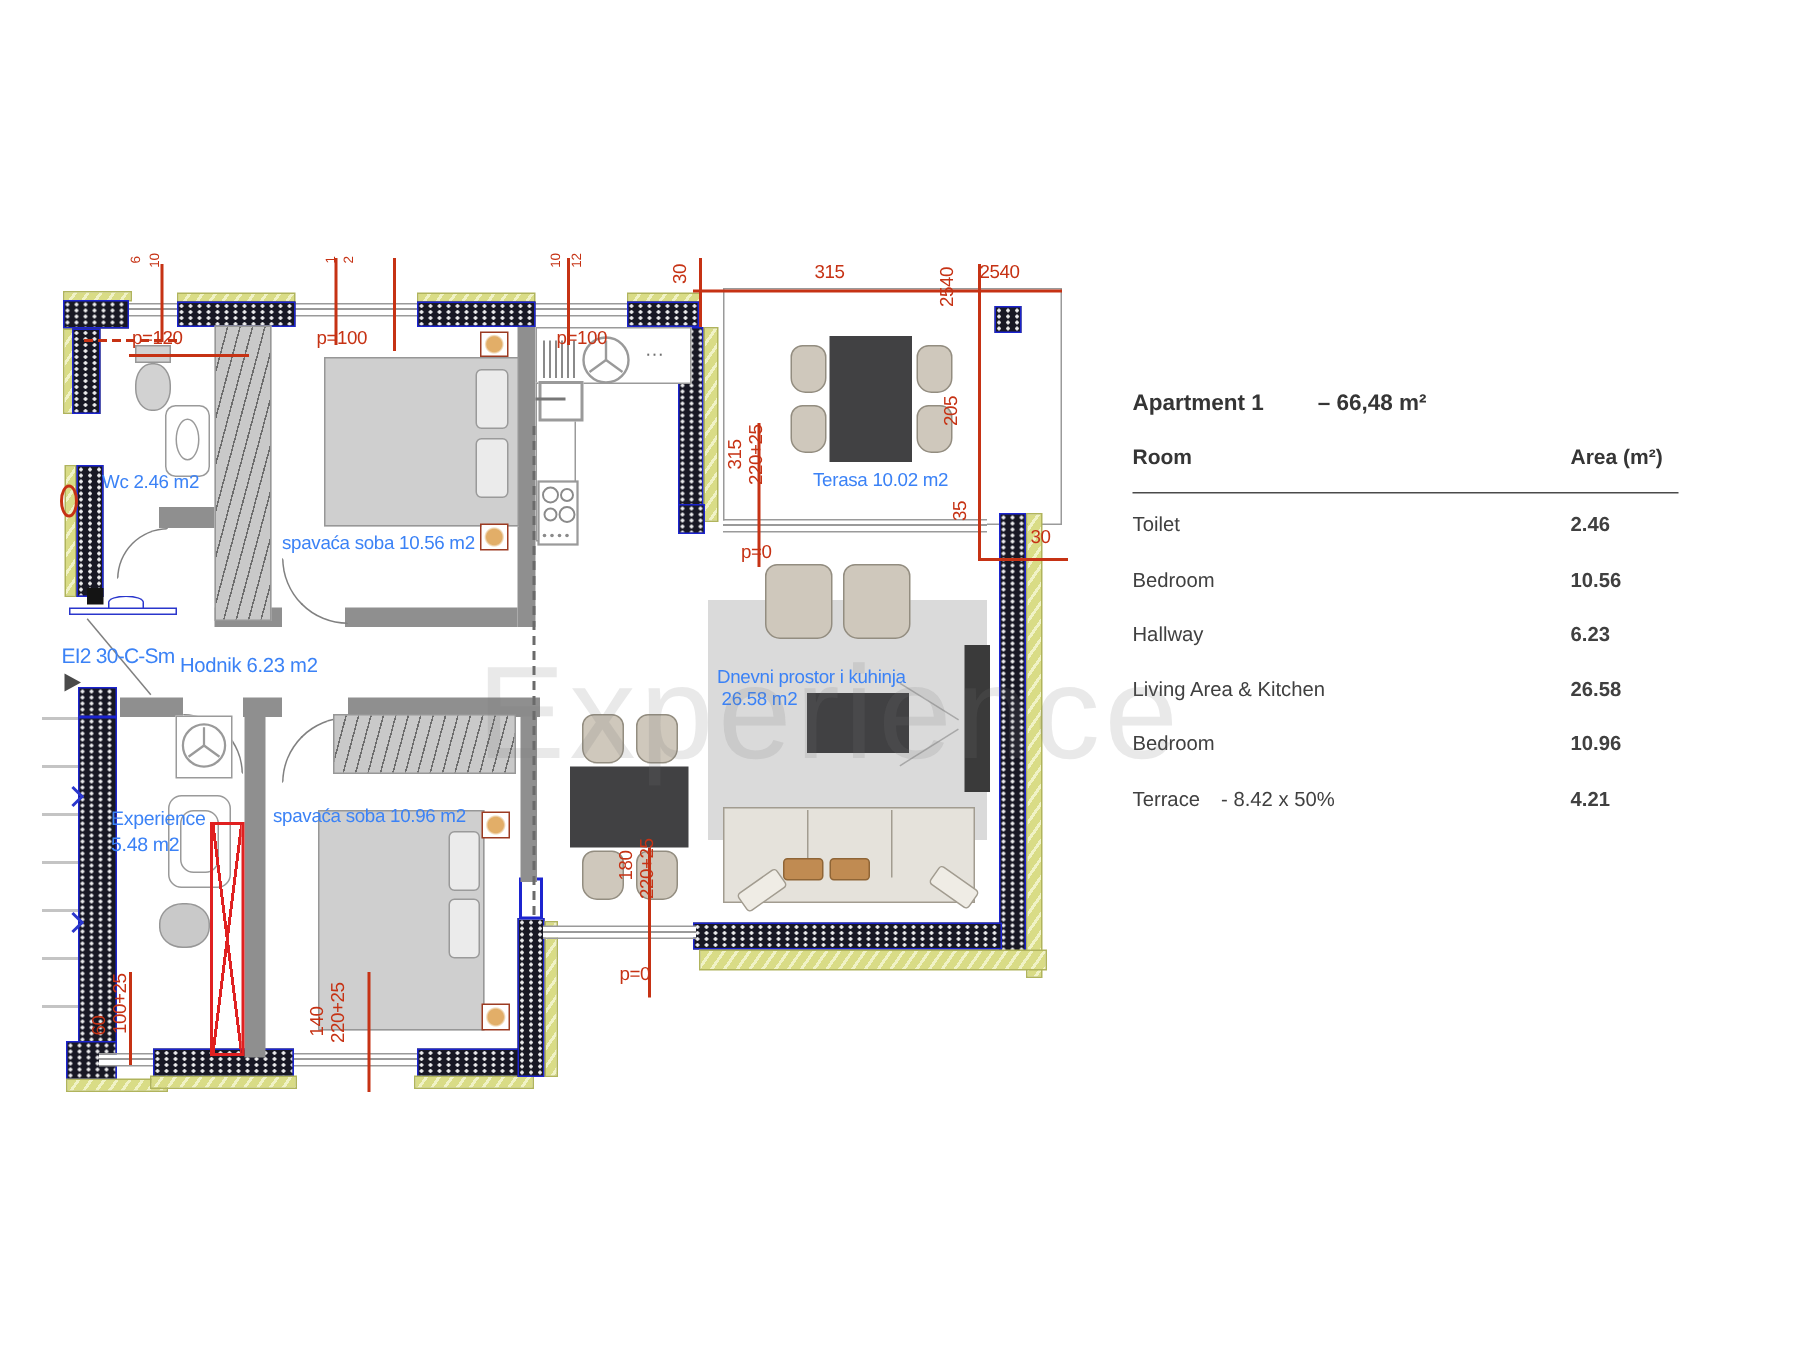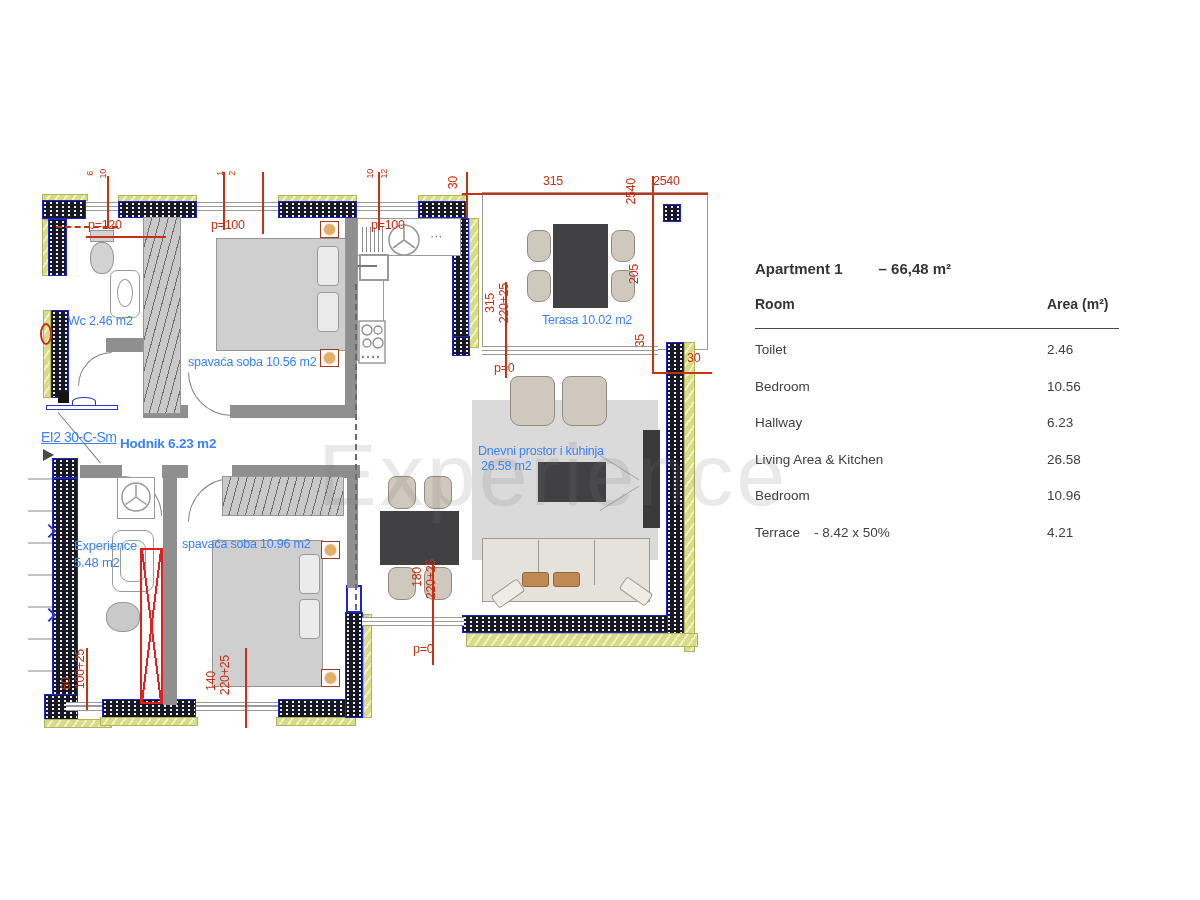--- a/index.html
+++ b/index.html
@@ -44,21 +44,21 @@
   .panel{position:absolute;left:755px;top:260px;width:368px;color:#3d3d3d;}
   .ptitle{position:absolute;left:0;top:0;font-size:15px;font-weight:bold;color:#353535;white-space:nowrap;}
   .ptitle .total{margin-left:36px;}
   .phead{position:absolute;left:0;top:36px;width:100%;font-size:14px;font-weight:bold;color:#353535;}
   .phead .acol{position:absolute;left:292px;top:0;}
   .phr{position:absolute;left:0;top:68px;width:364px;border-top:1.3px solid #4a4a4a;}
   .rows{position:absolute;left:0;top:72px;width:100%;}
   .trow{position:relative;height:36.6px;font-size:13.5px;color:#404040;}
   .trow .room{position:absolute;left:0;top:10px;}
   .trow .note{margin-left:14px;}
-  .trow .val{position:absolute;left:292px;top:10px;}
+  .trow .val{position:absolute;left:292px;top:10px;font-weight:bold;}
   svg{position:absolute;overflow:visible;}
 </style>
 </head>
 <body>
 
 <div class="stage">
 
   <div style="position:absolute;inset:0;">
 
     <div class="win" style="left:42px;top:202px;width:424px;"></div>
@@ -227,28 +227,28 @@
     <div class="rline" style="left:462px;top:193px;width:246px;height:1.5px;"></div>
     <div class="rline" style="left:652px;top:176px;width:1.5px;height:198px;"></div>
     <div class="rline" style="left:652px;top:372px;width:60px;height:1.5px;"></div>
     <div class="rline" style="left:505px;top:282px;width:1.5px;height:96px;"></div>
     <div class="rline" style="left:432px;top:565px;width:1.5px;height:100px;"></div>
     <div class="rline" style="left:245px;top:648px;width:1.5px;height:80px;"></div>
     <div class="rline" style="left:86px;top:648px;width:1.5px;height:62px;"></div>
 
     <div class="lbl" style="left:68px;top:314px;">Wc 2.46 m2</div>
     <div class="lbl" style="left:188px;top:355px;">spavaća soba 10.56 m2</div>
-    <div class="lbl" style="left:120px;top:436px;font-size:13.5px;font-weight:bold;">Hodnik 6.23 m2</div>
+    <div class="lbl" style="left:120px;top:436px;font-size:13.5px;">Hodnik 6.23 m2</div>
     <div class="lbl" style="left:74px;top:538px;font-size:13px;">Experience</div>
     <div class="lbl" style="left:74px;top:555px;font-size:13px;">5.48 m2</div>
     <div class="lbl" style="left:182px;top:537px;">spavaća soba 10.96 m2</div>
     <div class="lbl" style="left:478px;top:444px;z-index:20;">Dnevni prostor i kuhinja</div>
     <div class="lbl" style="left:481px;top:459px;z-index:20;">26.58 m2</div>
     <div class="lbl" style="left:542px;top:313px;">Terasa 10.02 m2</div>
-    <div class="lbl" style="left:41px;top:429px;font-size:14px;letter-spacing:-.5px;text-decoration:underline;">EI2 30-C-Sm</div>
+    <div class="lbl" style="left:41px;top:429px;font-size:14px;letter-spacing:-.5px;">EI2 30-C-Sm</div>
 
     <div id="dim-layer" style="position:absolute;inset:0;z-index:30;">
         <span class="dim vert" style="left: 85px; top: 171px; font-size: 9px;">6</span>
         <span class="dim vert" style="left: 98px; top: 169px; font-size: 9px;">10</span>
         <span class="dim vert" style="left: 215px; top: 171px; font-size: 9px;">1</span>
         <span class="dim vert" style="left: 227px; top: 171px; font-size: 9px;">2</span>
         <span class="dim vert" style="left: 365px; top: 169px; font-size: 9px;">10</span>
         <span class="dim vert" style="left: 379px; top: 169px; font-size: 9px;">12</span>
         <span class="dim" style="left: 88px; top: 218px;">p=120</span>
         <span class="dim" style="left: 211px; top: 218px;">p=100</span>

